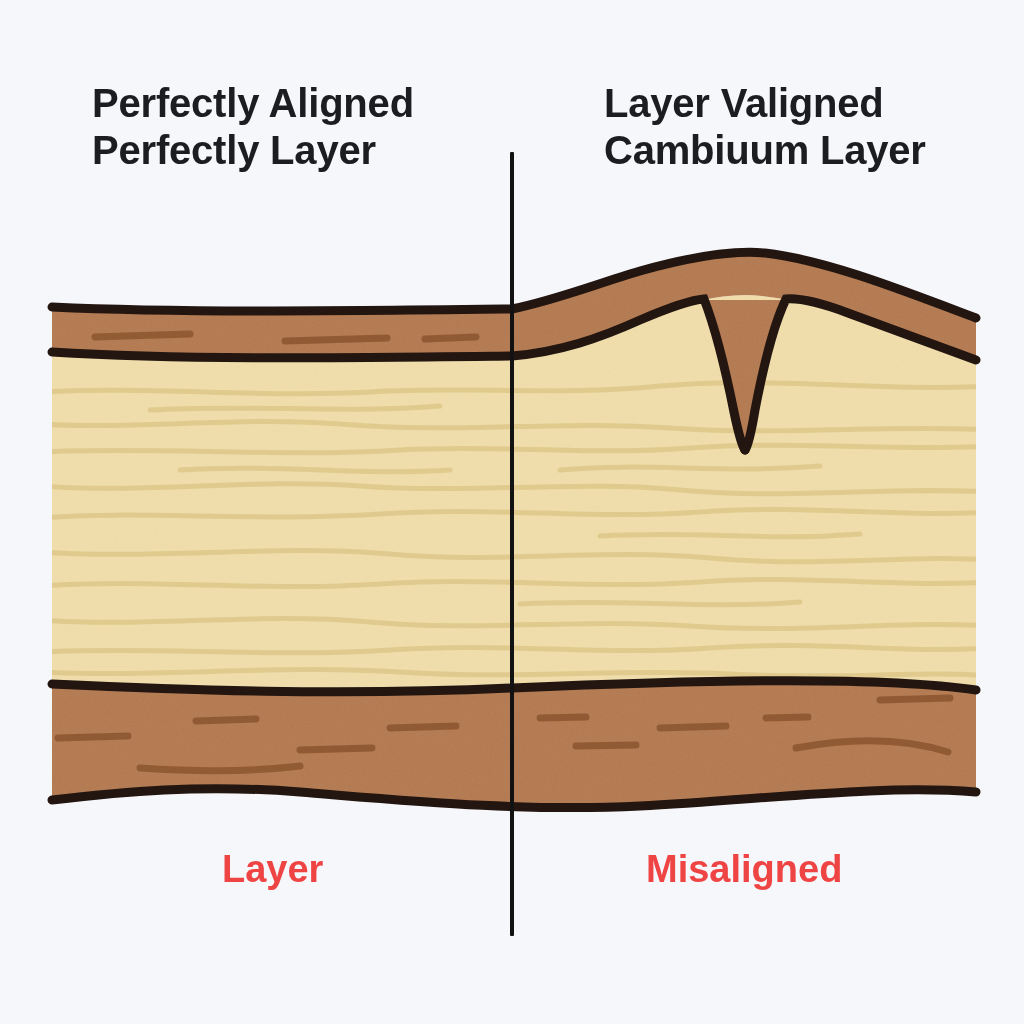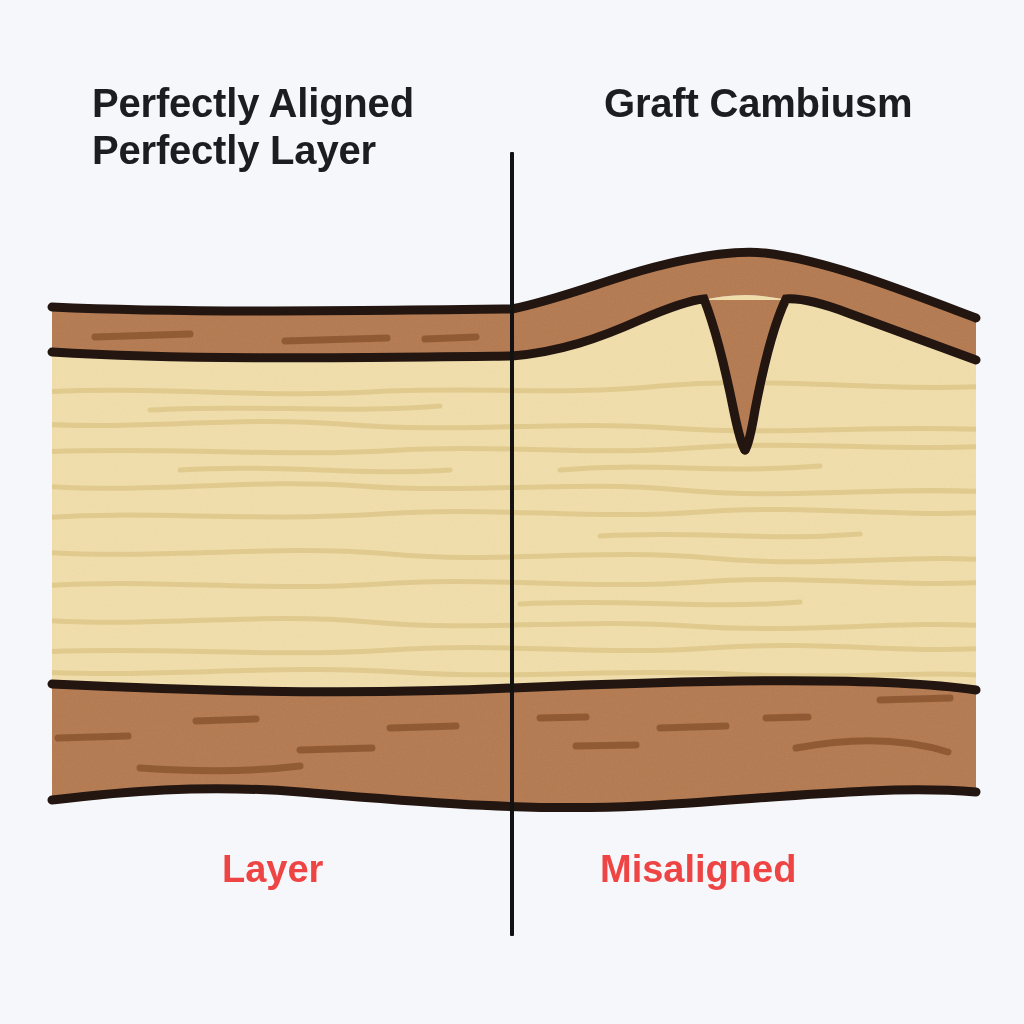--- a/index.html
+++ b/index.html
@@ -51,21 +51,21 @@
     font-weight: bold;
     color: #ef4444;
     font-size: 38px;
     white-space: nowrap;
   }
   #caption-left {
     left: 222px;
     top: 848px;
   }
   #caption-right {
-    left: 600px;
+    left: 646px;
     top: 848px;
   }
 
   
   #divider {
     position: absolute;
     left: 510px;
     top: 152px;
     width: 4px;
     height: 784px;
@@ -256,19 +256,20 @@
   </svg>
 
   <div id="divider"></div>
 
   <div class="title-block" id="title-left">
     <span class="title-line">Perfectly Aligned</span>
     <span class="title-line">Perfectly Layer</span>
   </div>
 
   <div class="title-block" id="title-right">
-    <span class="title-line">Graft Cambiusm</span>
+    <span class="title-line">Layer Valigned</span>
+    <span class="title-line">Cambiuum Layer</span>
   </div>
 
   <div class="caption" id="caption-left">Layer</div>
   <div class="caption" id="caption-right">Misaligned</div>
 
 </div>
 
 </body></html>

